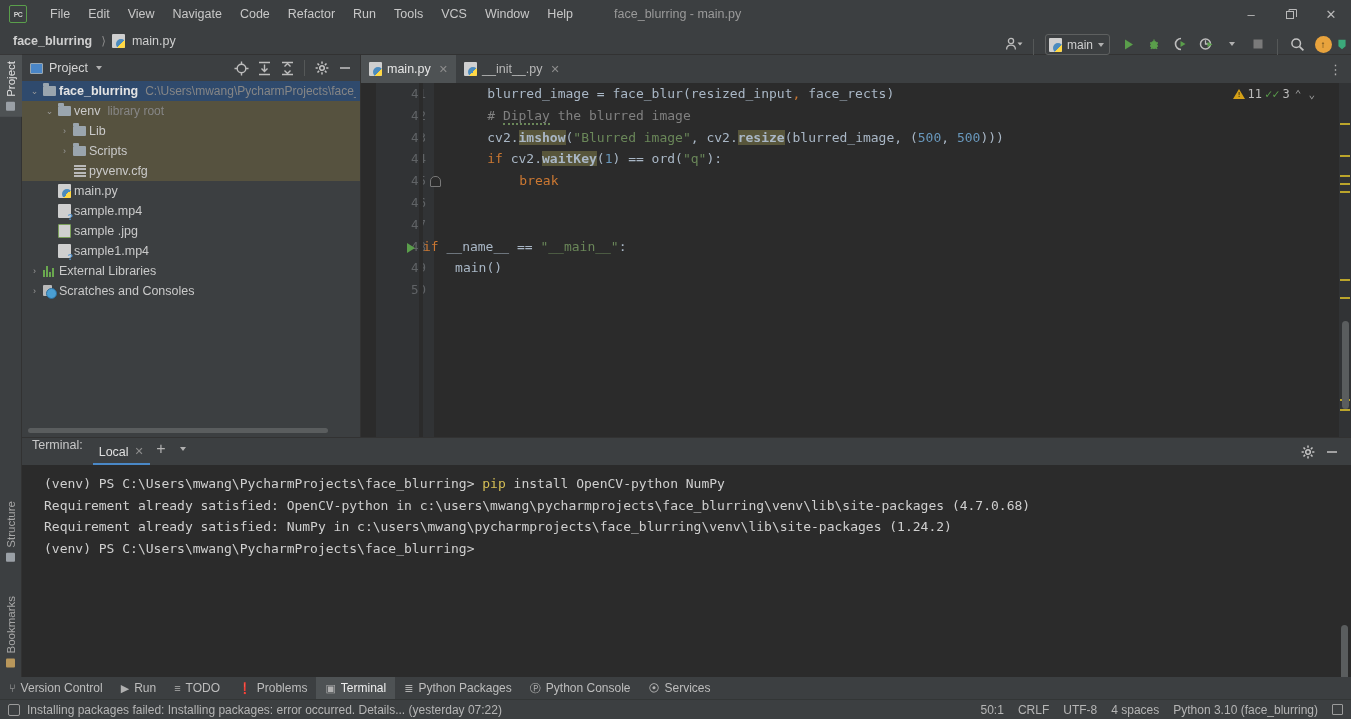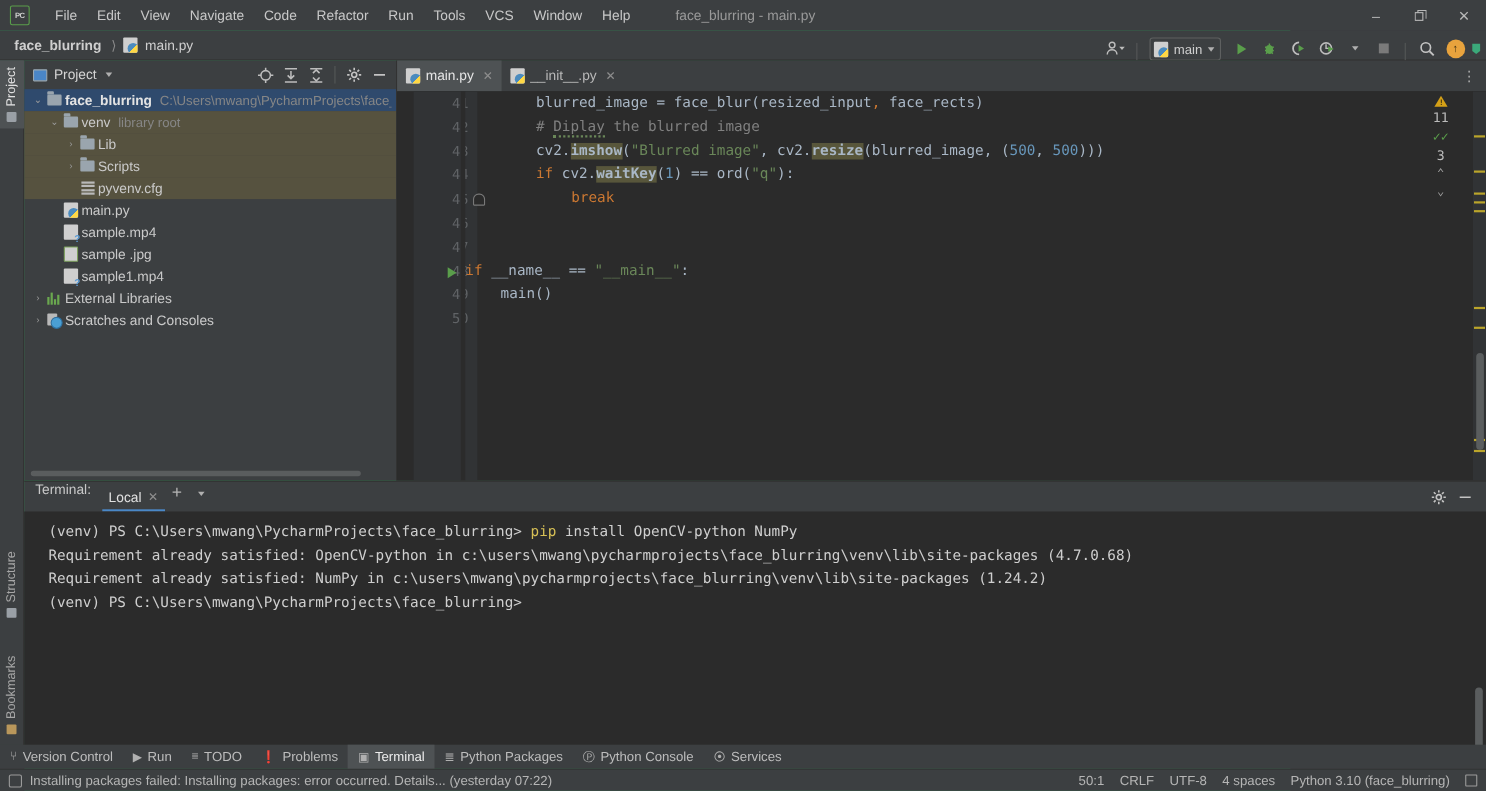--- a/index.html
+++ b/index.html
@@ -4,21 +4,21 @@
 <style>
   * { box-sizing: border-box; margin:0; padding:0; }
   html,body { width:1351px; height:719px; overflow:hidden; }
   body {
     background:#3c3f41;
     font-family:"Liberation Sans", sans-serif;
     font-size:12px;
     color:#bbbbbb;
     -webkit-font-smoothing:antialiased;
   }
-  .app { position:relative; width:1173px; height:719px; background:#22c55e; }
+  .app { position:relative; width:1173px; height:719px; background:#fdba74; }
 
   
   .titlebar { position:absolute; left:0; top:0; width:1351px; height:28px; background:#3c3f41; display:flex; align-items:center; }
   .pc-logo { width:18px; height:18px; margin-left:9px; border:1.5px solid #5a9e4b; border-radius:2px; background:#3c3f41;
              font-size:7px; color:#cfcfcf; display:flex; align-items:center; justify-content:center; letter-spacing:-0.5px; font-weight:bold; }
   .menu { display:flex; align-items:center; margin-left:14px; gap:0px; }
   .menu .mi { padding:3px 9px; font-size:12.5px; color:#c8c8c8; white-space:nowrap; }
   .win-title { margin-left:32px; font-size:12.5px; color:#9a9a9a; white-space:nowrap; }
   .wctrl { position:absolute; right:0; top:0; height:28px; display:flex; align-items:center; }
   .wctrl div { width:40px; height:28px; display:flex; align-items:center; justify-content:center; color:#b9b9b9; font-size:13px; }
@@ -100,21 +100,21 @@
   .annot { position:absolute; left:58px; top:0; width:4px; height:100%; background:#2b2b2b; }
   .codelines { position:absolute; left:62px; top:0; right:30px; }
   .cl { position:absolute; left:0; white-space:pre; font-family:"DejaVu Sans Mono", monospace; font-size:13px; color:#a9b7c6; }
   .k { color:#cc7832; }
   .s { color:#6a8759; }
   .n { color:#6897bb; }
   .cm { color:#808080; }
   .fn { color:#a9b7c6; }
   .hl { background:#58563b;font-weight:bold; }
   .typo { border-bottom:2px dotted #6a8759; padding-bottom:0px; }
-  .inspect { position:absolute; right:34px; top:4px; display:flex; align-items:center; gap:3px; font-size:12px; color:#bbbbbb;flex-direction:column; }
+  .inspect { position:absolute; right:34px; top:4px; display:flex; align-items:center; gap:3px; font-size:12px; color:#bbbbbb; }
   .warnico { width:0;height:0;border-left:6px solid transparent;border-right:6px solid transparent;border-bottom:10px solid #d4a017;position:relative; }
   .warnico:after { content:"!"; position:absolute; left:-1.5px; top:2px; font-size:7px; color:#3a2e10; font-weight:bold; }
   .checkico { color:#5a9e4b; font-size:12px; font-weight:bold; }
   .chev { color:#a0a0a0; font-size:11px; padding:0 2px; }
   .errstripe { position:absolute; right:0; top:0; width:12px; height:100%; background:#313335; }
   .estripe-mark { position:absolute; left:1px; width:10px; height:2px; background:#bba52b; }
   .vscroll-thumb { position:absolute; right:2px; width:7px; background:#5a5d5e; border-radius:4px; }
 
   
   .termpanel { position:absolute; left:22px; top:437px; width:1329px; height:250px; background:#3c3f41; border-top:1px solid #323232; }

